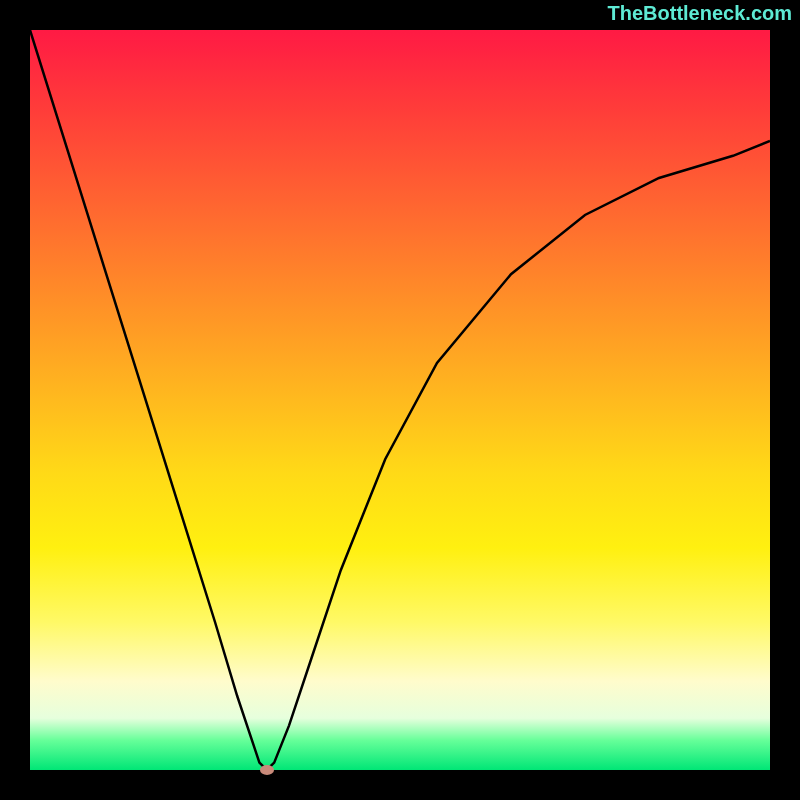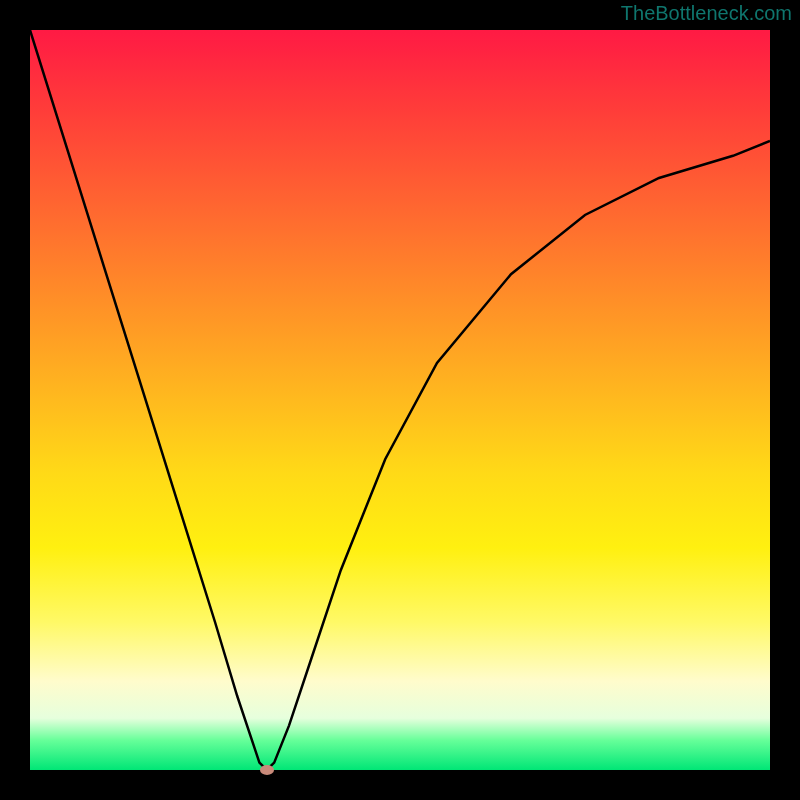--- a/index.html
+++ b/index.html
@@ -7,23 +7,23 @@
     width: 800px;
     height: 800px;
     background: #000;
     position: relative;
     font-family: Arial, sans-serif;
   }
   .watermark {
     position: absolute;
     top: 2px;
     right: 8px;
-    color: #0f766e;
+    color: #5eead4;
     font-size: 20px;
-    font-weight: 400;
+    font-weight: 700;
     z-index: 10;
   }
   .plot-area {
     position: absolute;
     left: 30px;
     top: 30px;
     width: 740px;
     height: 740px;
     background: linear-gradient(to bottom,
       #ff1a44 0%,

